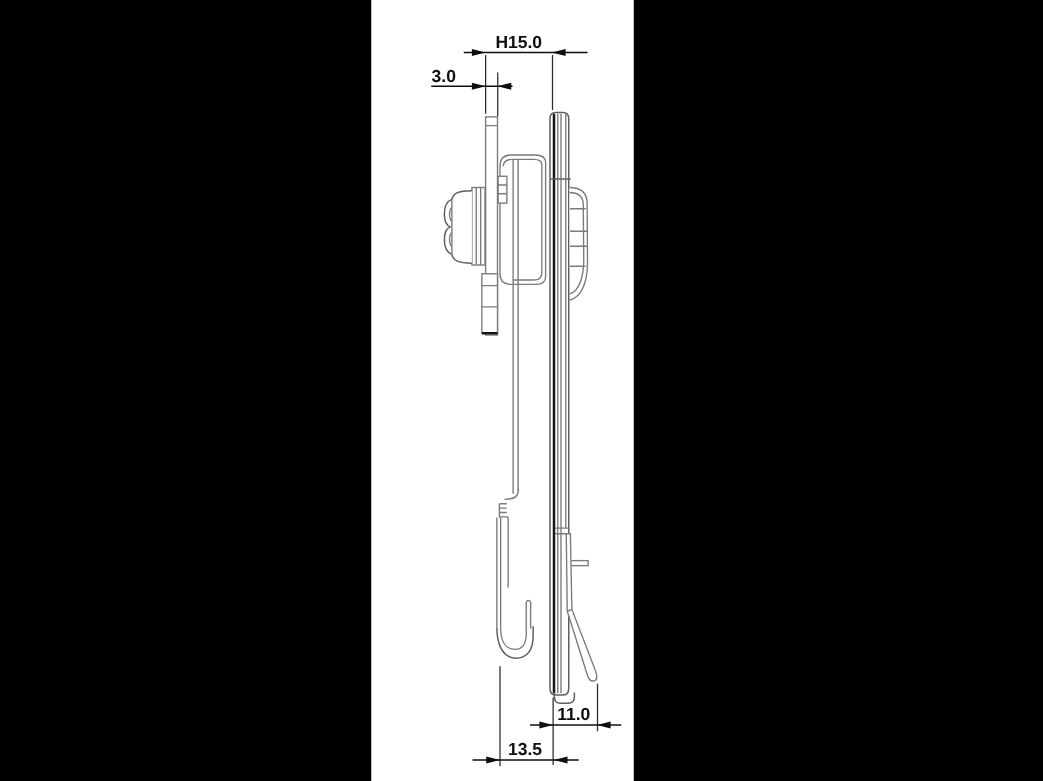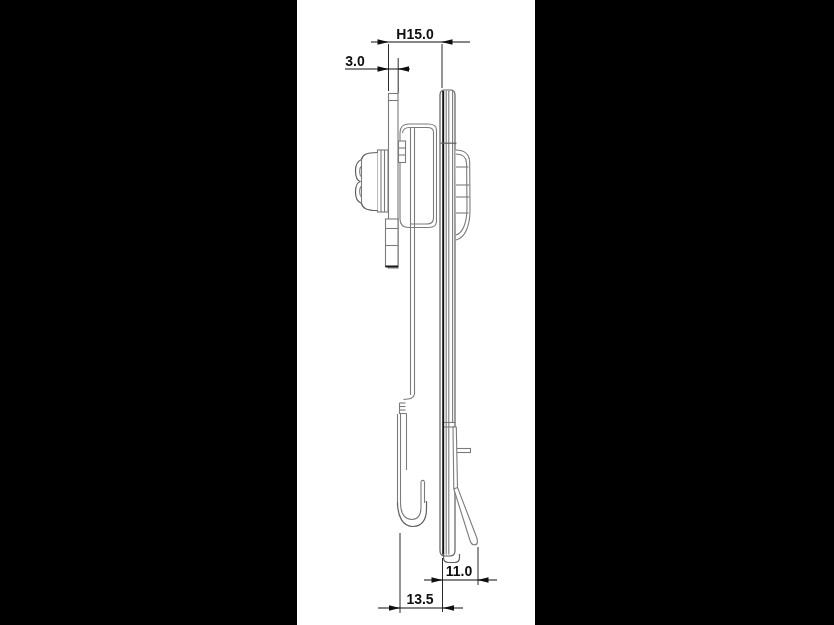--- a/index.html
+++ b/index.html
@@ -1,17 +1,17 @@
 <!DOCTYPE html>
 <html><head>
 <meta charset="utf-8">
 <style>
   html,body{margin:0;padding:0;background:#000;}
   .stage{position:relative;width:834px;height:625px;background:#000;overflow:hidden;}
-  .sheet{position:absolute;left:297px;top:0;width:238px;height:625px;background:#fff;}
+  .sheet{position:absolute;left:297px;top:0;width:210px;height:625px;background:#fff;}
   svg{display:block;}
   
   .ln  {fill:none;stroke:#7b7b7b;stroke-width:1.1;}
   .lnm {fill:none;stroke:#5f5f5f;stroke-width:1.2;}
   .lnd {fill:none;stroke:#161616;stroke-width:2;}
   .fw  {fill:#ffffff;}
   .dim {fill:none;stroke:#0f0f0f;stroke-width:1.2;}
   .ext {fill:none;stroke:#2a2a2a;stroke-width:1;}
   .arr {fill:#0f0f0f;stroke:none;}
   .dtx {fill:#0f0f0f;font:700 14px "Liberation Sans", sans-serif;}

